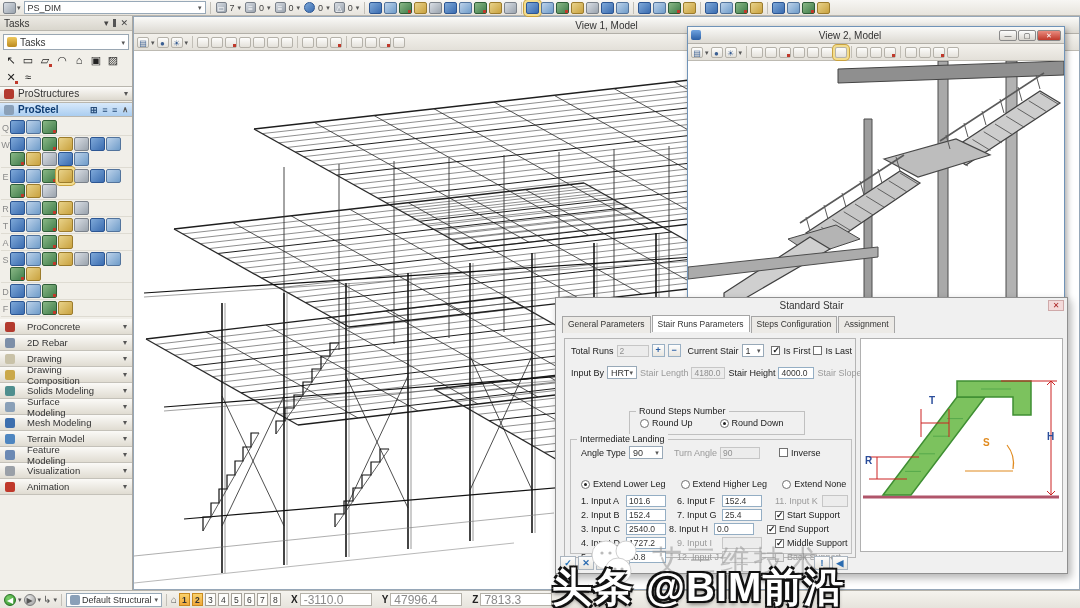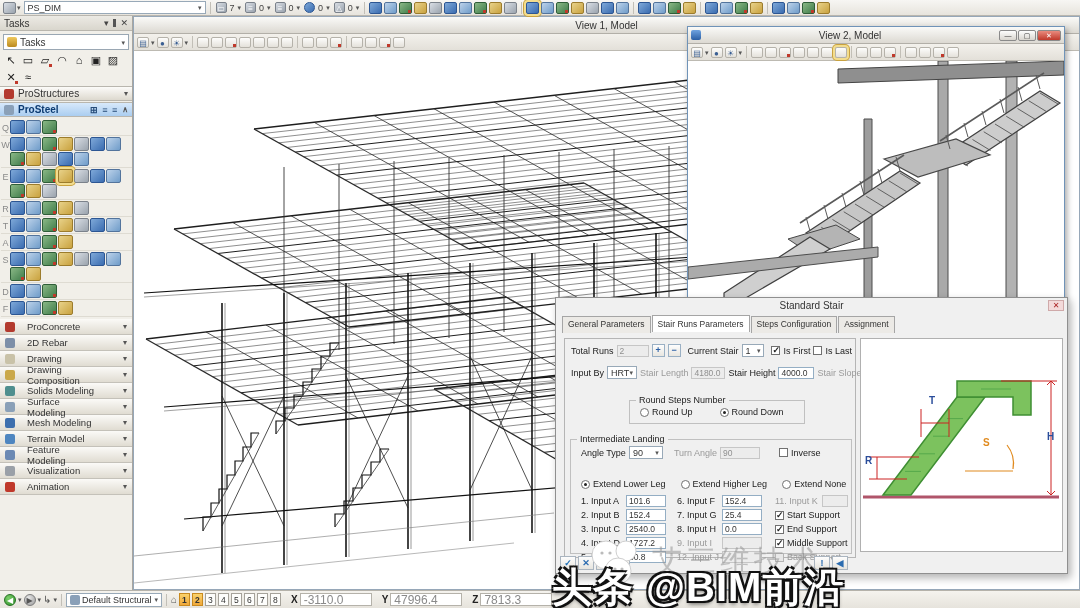--- a/index.html
+++ b/index.html
@@ -756,21 +756,21 @@
           <span>HRT</span>
           <span class="caret">▾</span>
         </span>
       <span class="dlb">Stair Length</span>
       <input class="fld dis w34" value="4180.0" style="">
       <span class="lb">Stair Height</span>
       <input class="fld w36" value="4000.0" style="">
       <span class="dlb">Stair Slope</span>
       <input class="fld dis w40" value="42.27368" style="">
     </div>
-    <div class="grp" style="left:64px;top:61px;width:176px;height:24px">
+    <div class="grp" style="left:64px;top:72px;width:176px;height:24px">
       <span class="gt">Round Steps Number</span>
       <div class="row" style="top:6px;left:10px">
         <span class="rb"></span>
         <span class="lb">Round Up</span>
         <span class="rb on" style="margin-left:24px"></span>
         <span class="lb">Round Down</span>
       </div>
     </div>
     <div class="grp" style="left:5px;top:100px;width:282px;height:115px">
       <span class="gt">Intermediate Landing</span>
@@ -805,21 +805,21 @@
         <span class="lb" style="width:42px">2. Input B</span>
         <input class="fld w40" value="152.4" style="">
         <span class="lb" style="width:42px;margin-left:8px">7. Input G</span>
         <input class="fld w40" value="25.4" style="">
         <span class="cb on" style="margin-left:10px"></span>
         <span class="lb">Start Support</span>
       </div>
       <div class="row" style="top:83px;left:10px">
         <span class="lb" style="width:42px">3. Input C</span>
         <input class="fld w40" value="2540.0" style="">
-        <span class="lb" style="width:42px;margin-left:8px">8. Input H</span>
+        <span class="lb" style="width:42px;margin-left:0">8. Input H</span>
         <input class="fld w40" value="0.0" style="">
         <span class="cb on" style="margin-left:10px"></span>
         <span class="lb">End Support</span>
       </div>
       <div class="row" style="top:97px;left:10px">
         <span class="lb" style="width:42px">4. Input D</span>
         <input class="fld w40" value="1727.2" style="">
         <span class="dlb" style="width:42px;margin-left:8px">9. Input I</span>
         <input class="fld dis w40" value="" style="">
         <span class="cb on" style="margin-left:10px"></span>

